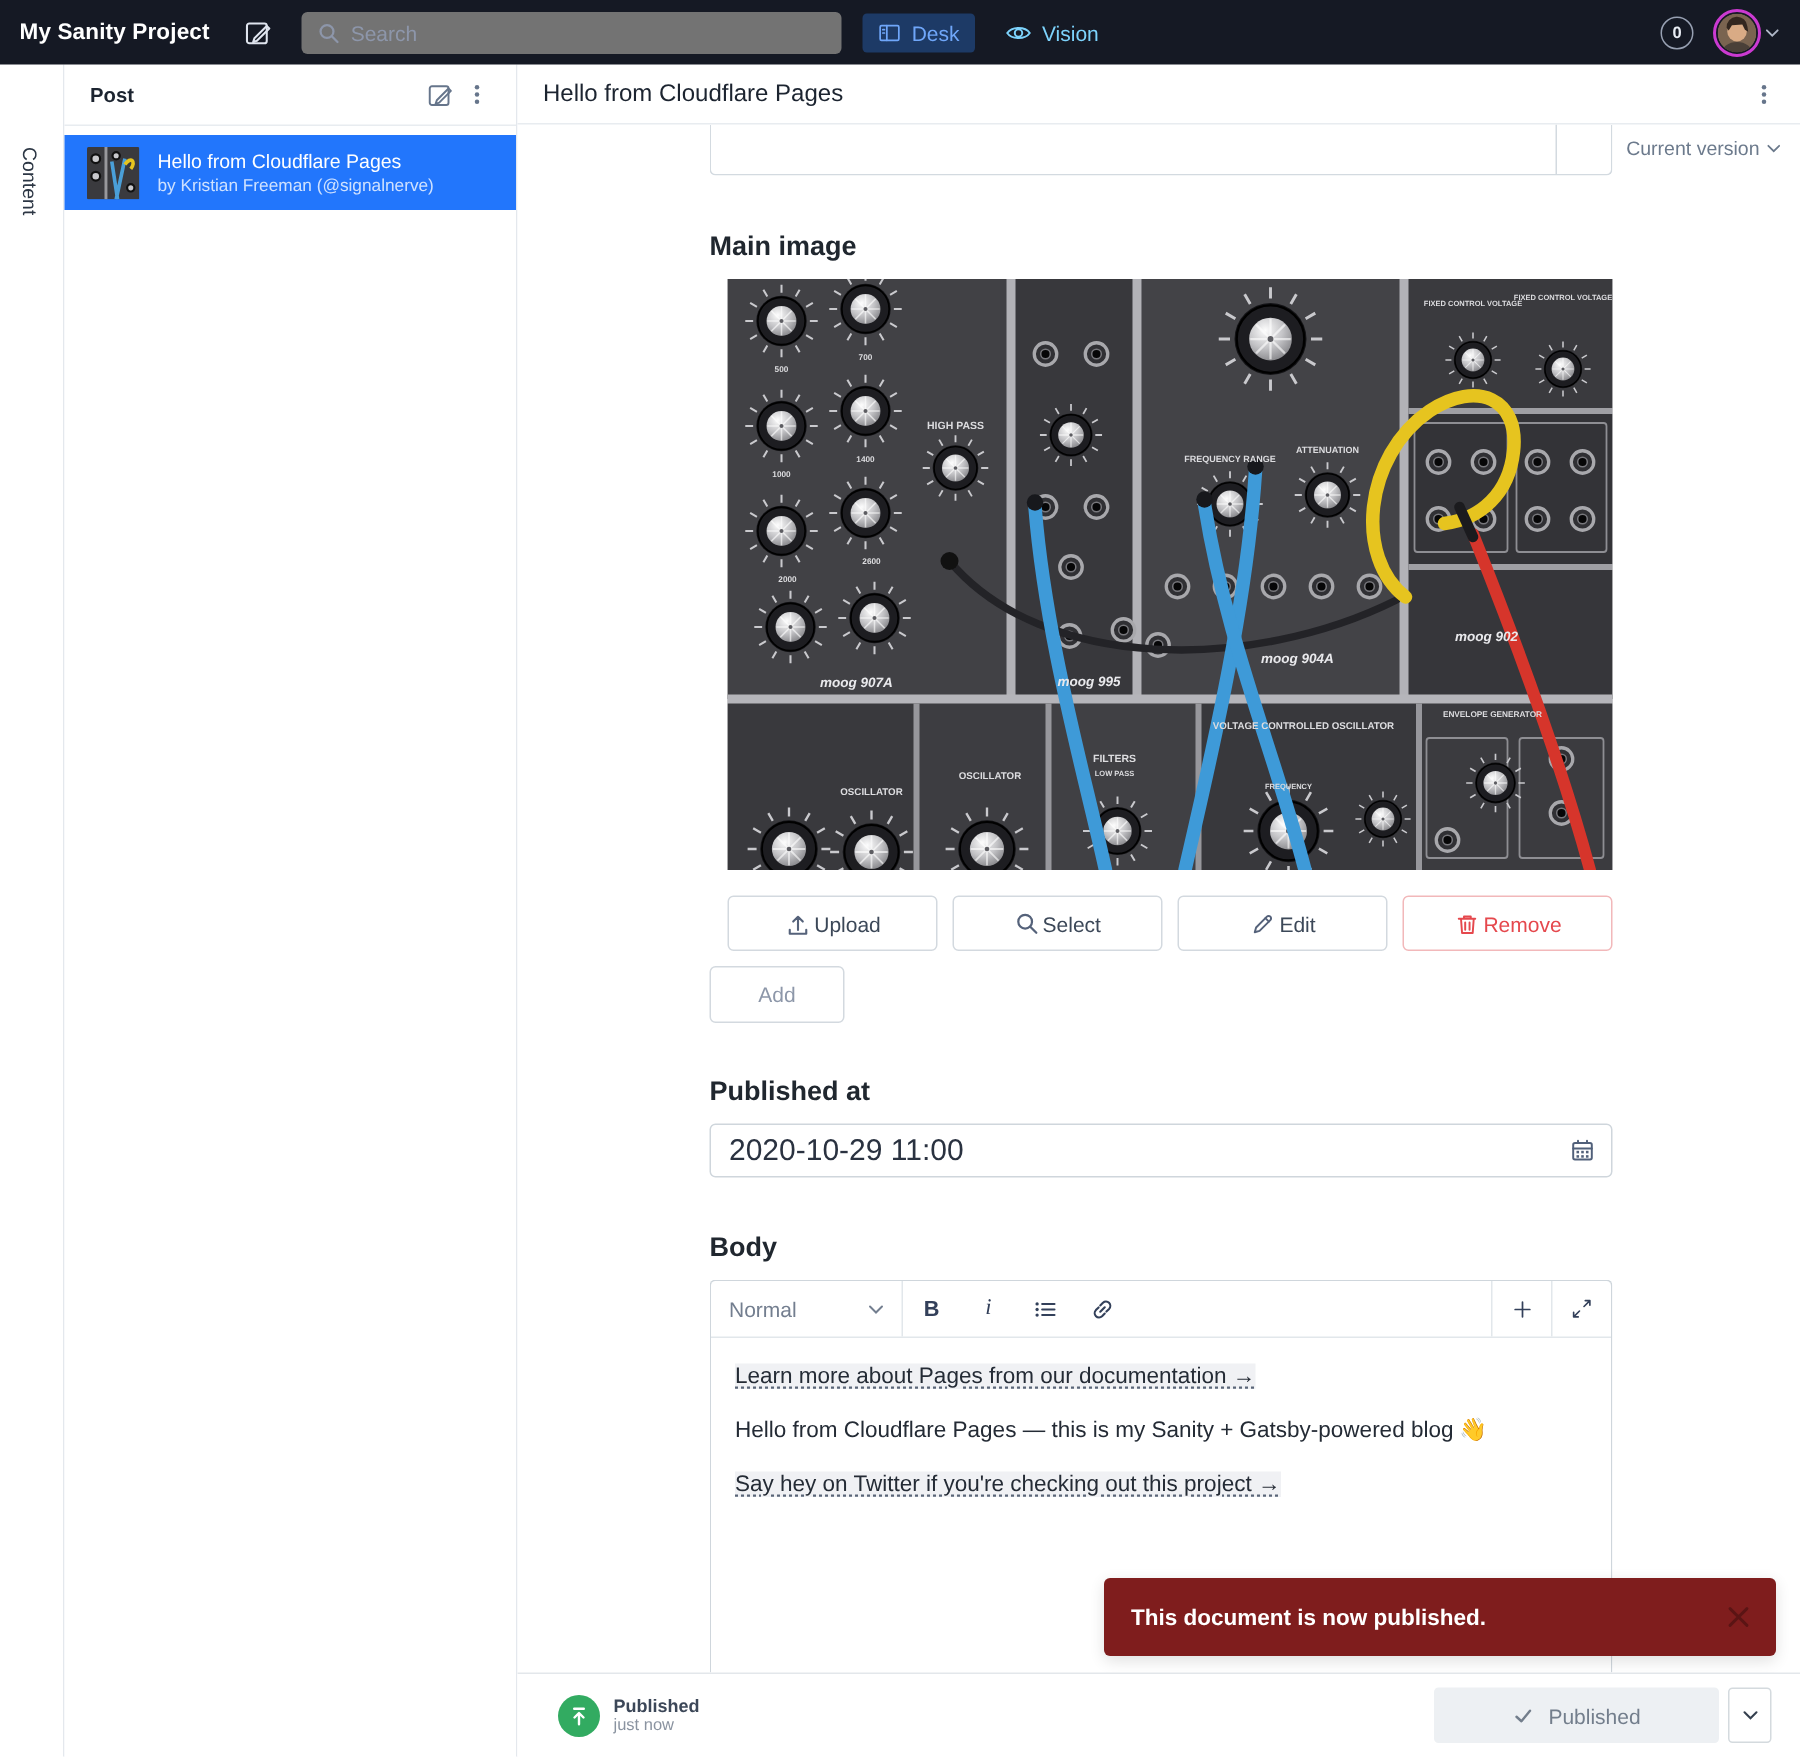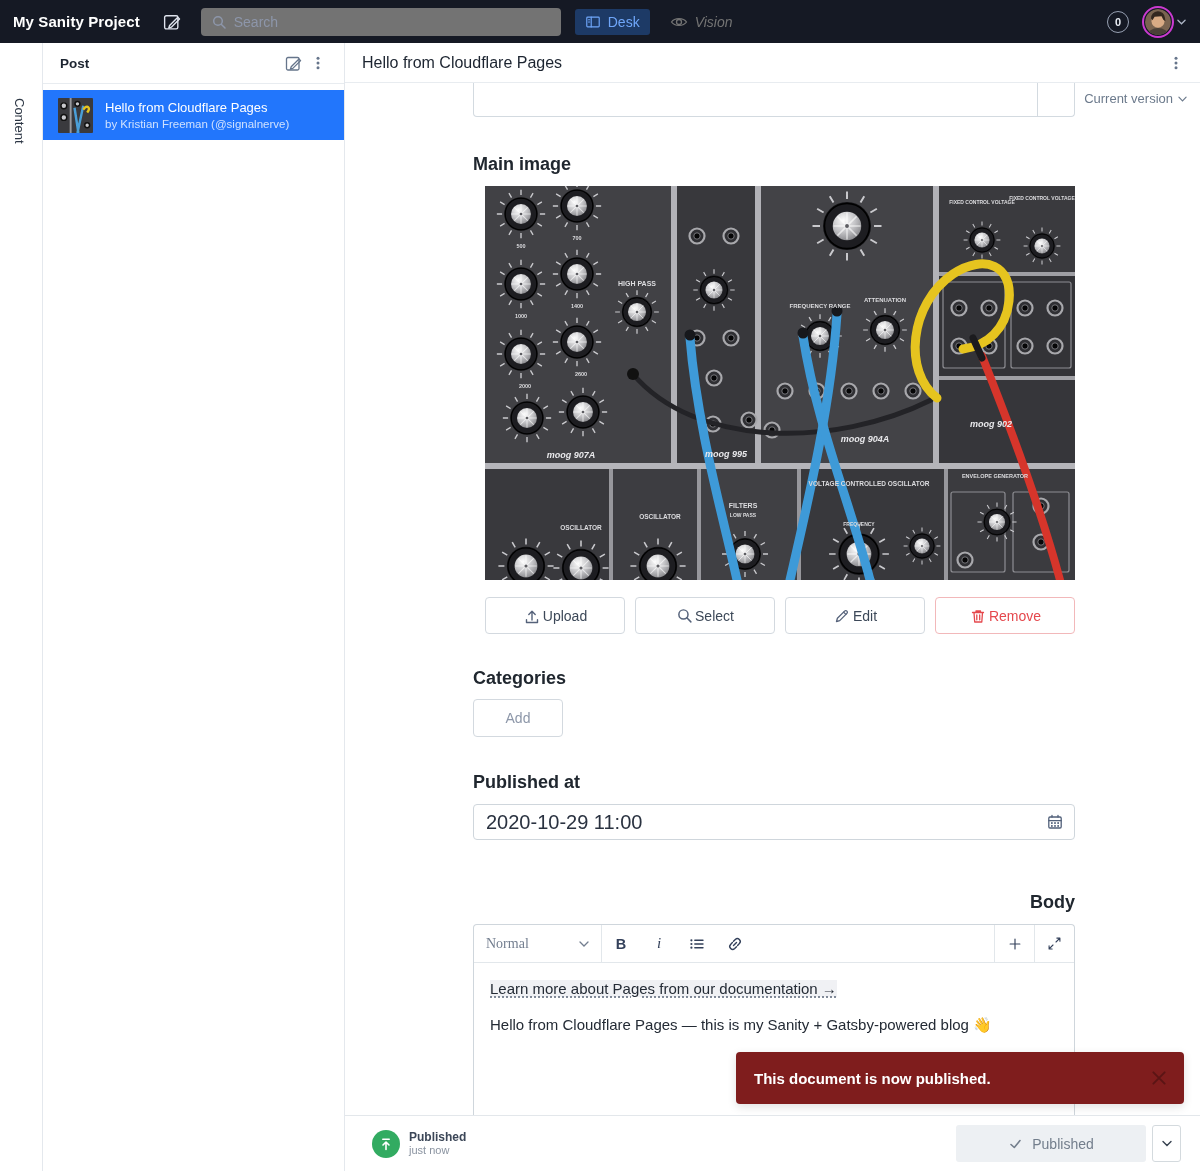--- a/index.html
+++ b/index.html
@@ -15,21 +15,21 @@
     display:flex; align-items:center; }
   .searchbox { margin-left:20px; width:360px; height:28px; background:#737373; border-radius:4px;
     display:flex; align-items:center; padding:0 10px; gap:7px; }
   .searchbox svg { color:#8d96aa; flex:none; }
   .searchbox input { flex:1; background:transparent; border:none; outline:none;
     color:#e7ebf3; font-size:14px; font-family:inherit; }
   .searchbox input::placeholder { color:#8d96aa; }
   .tab { display:flex; align-items:center; gap:7px; font-size:14px; font-weight:500;
     padding:5px 10px; border-radius:3px; cursor:pointer; }
   .tab-desk { margin-left:14px; background:#1d3a66; color:#6fa6f9; }
-  .tab-vision { margin-left:10px; color:#737373;font-style:italic; }
+  .tab-vision { margin-left:10px; color:#7dd3fc; }
   .nav-spacer { flex:1; }
   .badge { width:22px; height:22px; border:1.5px solid #97a0b2; border-radius:50%;
     color:#e9edf4; font-size:11px; font-weight:600; display:flex; align-items:center;
     justify-content:center; }
   .avatar-wrap { margin-left:13px; display:flex; align-items:center; gap:3px; cursor:pointer; }
   .avatar-ring { width:32px; height:32px; border:2px solid #cb3ad1; border-radius:50%;
     padding:1px; background:#151924; }
   .avatar-ring svg { border-radius:50%; }
   .nav-caret { color:#aeb6c6; margin-right:14px; }
 
@@ -77,26 +77,26 @@
   .btn svg { color:#55627a; }
   .btn-remove { color:#e5484d; border-color:#f2b8ba; }
   .btn-remove svg { color:#e5484d; }
   .lbl-categories { margin-top:34px; }
   .btn-add { margin-top:10px; width:90px; height:38px; flex:none; color:#8d97a9; }
   .lbl-published { margin-top:35px; }
   .date-wrap { position:relative; margin-top:11px; width:602px; }
   .date-input { width:100%; height:36px; border:1px solid #cfd6dc; border-radius:4px;
     padding:0 40px 0 12px; font-size:20px; color:#2a3240; font-family:Liberation Sans, sans-serif; outline:none; }
   .date-cal { position:absolute; right:11px; top:9px; color:#51607a; cursor:pointer; }
-  .lbl-body { margin-top:52px;text-align:right; }
+  .lbl-body { margin-top:36px; }
   .body-editor { margin-top:11px; width:602px; height:280px; border:1px solid #cfd6dc;
     border-radius:4px 4px 0 0; border-bottom:none; }
   .body-toolbar { height:38px; border-bottom:1px solid #e2e7eb; display:flex; align-items:stretch; }
   .style-cell { width:128px; border-right:1px solid #e2e7eb; display:flex; align-items:center;
-    justify-content:space-between; padding:0 12px; color:#737e8f; font-size:14px; cursor:pointer;font-family:Liberation Serif, serif; }
+    justify-content:space-between; padding:0 12px; color:#737e8f; font-size:14px; cursor:pointer; }
   .tool-cell { width:38px; display:flex; align-items:center; justify-content:center;
     color:#33405a; cursor:pointer; background:none; border:none; }
   .tool-bold { font-size:14.5px; font-weight:700; font-family:inherit; }
   .tool-italic { font-size:15px; font-style:italic; font-family:"Liberation Serif", serif; }
   .tb-spacer { flex:1; }
   .tool-left-border { border-left:1px solid #e2e7eb; width:40px; }
   .body-text { padding:15px 16px; font-size:15px; color:#242b35; line-height:22px; }
   .body-text p { margin-bottom:14px; }
   .body-link { color:#242b35; background:#f0f1f4; text-decoration:underline dotted #5a6678;
     text-underline-offset:3px; cursor:pointer; }
@@ -445,21 +445,20 @@
         <button class="btn btn-remove">
           <span>
             <svg width="18" height="18" viewBox="0 0 18 18" fill="none" stroke="currentColor" stroke-width="1.3" stroke-linecap="round" stroke-linejoin="round">
               <path d="M3.5 5.5 h11 M7 5.5 V4 h4.5 V5.5 M5 5.5 l.7 9.5 h7.1 l.7-9.5 M7.8 8 v4.8 M10.7 8 v4.8"></path>
             </svg>
           </span>
           <span>Remove</span>
         </button>
       </div>
 
-      <div class="field-label lbl-categories">Categories</div>
       <button class="btn btn-add">
         <span>Add</span>
       </button>
 
       <div class="field-label lbl-published">Published at</div>
       <div class="date-wrap">
         <input class="date-input" value="2020-10-29 11:00" style="">
         <span class="date-cal">
           <svg width="18" height="18" viewBox="0 0 18 18" fill="none" stroke="currentColor" stroke-width="1.3" stroke-linecap="round">
             <rect x="2.8" y="4" width="12.4" height="11" rx="1.2"></rect>
@@ -521,20 +520,21 @@
               <svg width="15" height="15" viewBox="0 0 18 18" fill="none" stroke="currentColor" stroke-width="1.3" stroke-linecap="round" stroke-linejoin="round">
                 <path d="M10.8 7.2 L15.5 2.5 M15.5 2.5 H11.8 M15.5 2.5 V6.2"></path>
                 <path d="M7.2 10.8 L2.5 15.5 M2.5 15.5 H6.2 M2.5 15.5 V11.8"></path>
               </svg>
             </span>
           </button>
         </div>
         <div class="body-text">
           <p><span class="body-link">Learn more about Pages from our documentation →</span></p>
           <p>Hello from Cloudflare Pages — this is my Sanity + Gatsby-powered blog 👋</p>
+          <p><span class="body-link">Say hey on Twitter if you're checking out this project →</span></p>
         </div>
       </div>
     </div>
   </div>
 </section>
 
 <div class="toast">
   <span class="toast-msg">This document is now published.</span>
   <button class="toast-close">
     <span>

